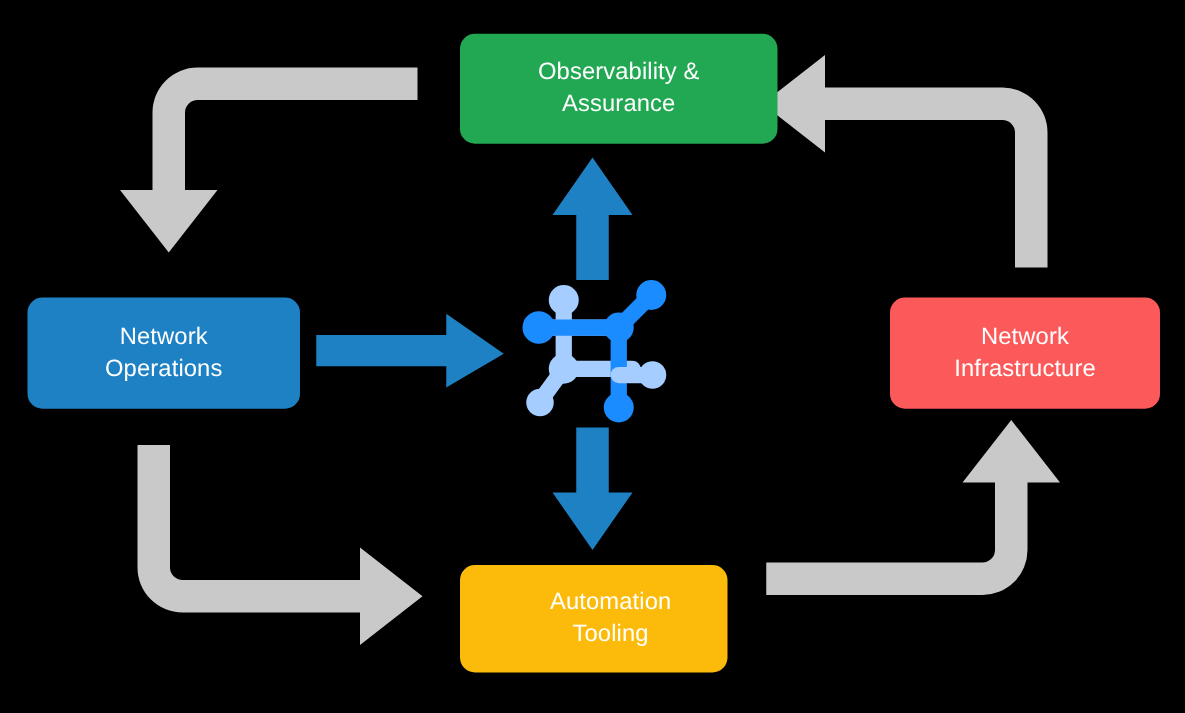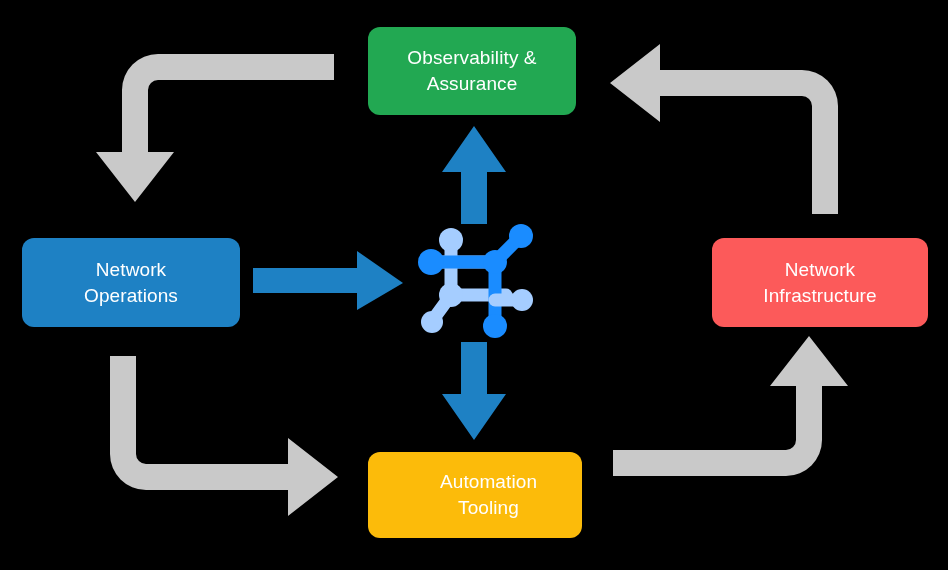--- a/index.html
+++ b/index.html
@@ -26,21 +26,21 @@
     color: #ffffff;
     font-size: 19px;
     line-height: 1.35;
     font-weight: 400;
     letter-spacing: 0.1px;
     box-sizing: border-box;
     padding: 6px 10px;
     white-space: pre-line;
   }
   #box-observability {
-    left: 368px; top: 27px; width: 208px; height: 88px;
+    left: 368px; top: 27px; width: 254px; height: 88px;
   }
   #box-network-operations {
     left: 22px; top: 238px; width: 218px; height: 89px;
   }
   #box-network-infrastructure {
     left: 712px; top: 238px; width: 216px; height: 89px;
   }
   #box-automation-tooling {
     left: 368px; top: 452px; width: 214px; height: 86px; padding-left: 37px;
   }

